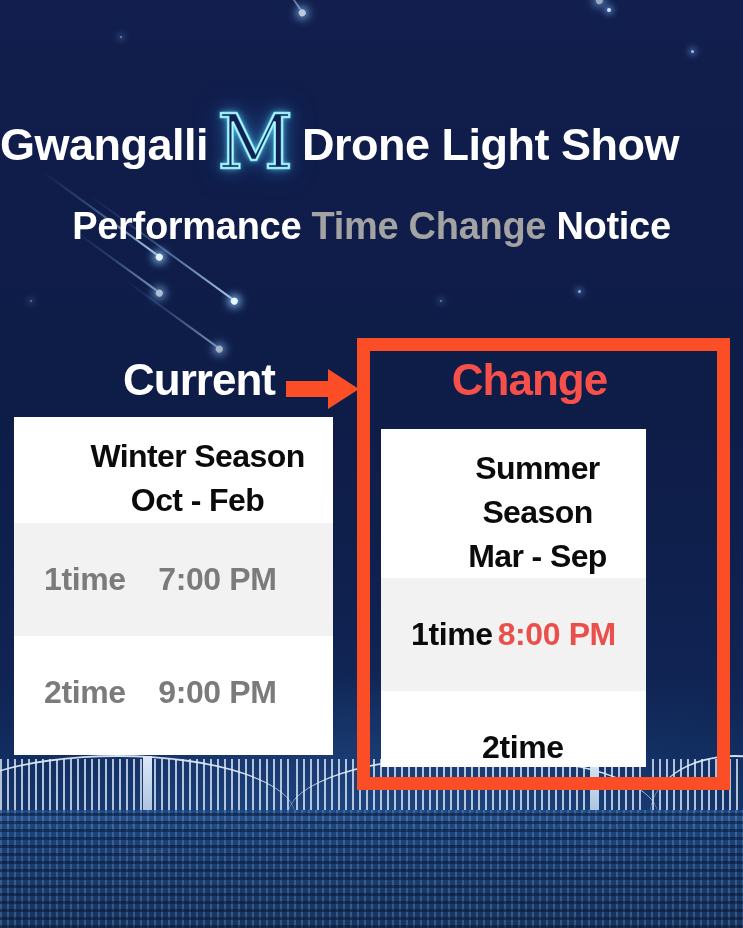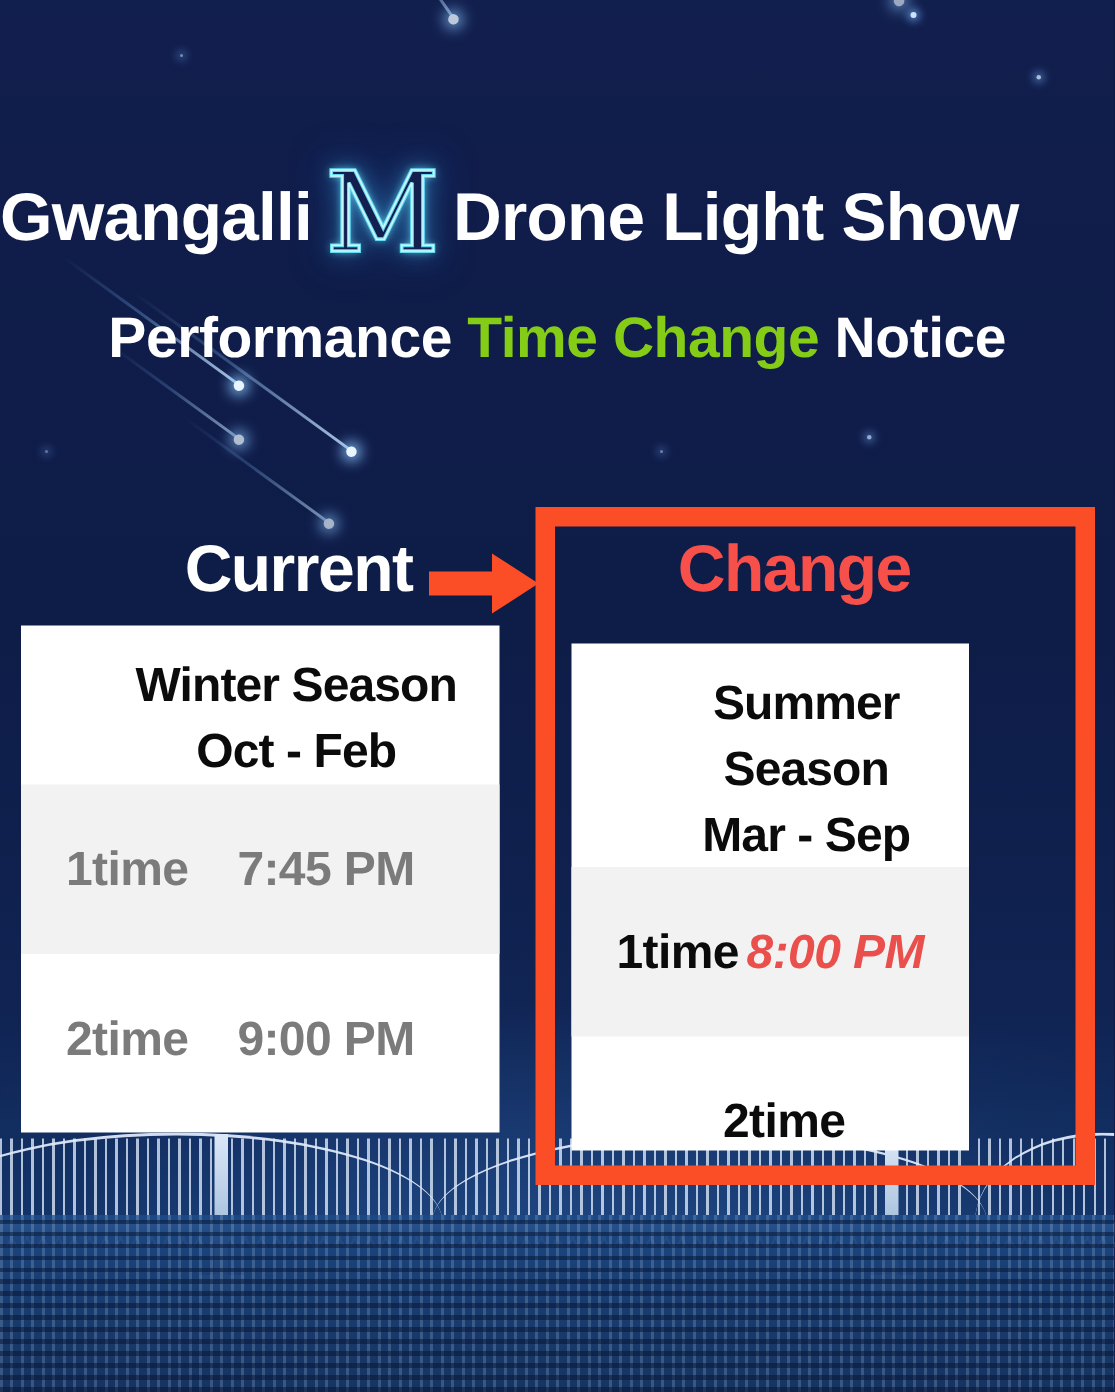--- a/index.html
+++ b/index.html
@@ -195,21 +195,21 @@
     position: absolute;
     left: 0; top: 205px;
     width: 743px;
     text-align: center;
     font-size: 38px;
     font-weight: 700;
     color: #ffffff;
     white-space: nowrap;
     letter-spacing: -0.3px;
   }
-  .subtitle .hl { color: #84cc16; }
+  .subtitle .hl { color: #a3a3a3; }
 
   
   .col-head {
     position: absolute;
     font-size: 44px;
     font-weight: 700;
     letter-spacing: -1px;
     white-space: nowrap;
   }
   #current-head {
@@ -268,21 +268,21 @@
     letter-spacing: -0.4px;
   }
   .tbl-row.alt { background: #f2f2f2; }
   .row-label { width: 42%; text-align: left; padding-left: 13px; box-sizing: border-box; margin-left: 17px; }
   .row-value { width: 58%; text-align: left; }
 
   #tbl-current .tbl-row { color: #7b7b7b; }
   #tbl-change  .row-label { color: #0b0b0b; }
   #tbl-change  .row-value { color: #ea4f4b; }
   #tbl-change  .row-label { width: 40%; }
-  #tbl-change  .row-value { width: 60%; font-style: italic; }
+  #tbl-change  .row-value { width: 60%; }
 </style>
 </head>
 <body>
 
 <div id="poster">
 
   <div class="sky"></div>
 
   <div class="star" style="left:607px;top:8px;width:4px;height:4px;"></div>
   <div class="star" style="left:691px;top:50px;width:3px;height:3px;opacity:.8;"></div>
@@ -335,21 +335,21 @@
 
   <div id="change-head" class="col-head">Change</div>
 
   <div id="tbl-current" class="tbl">
     <div class="tbl-head">
       <div>Winter Season</div>
       <div>Oct - Feb</div>
     </div>
     <div class="tbl-row alt">
       <div class="row-label">1time</div>
-      <div class="row-value">7:45 PM</div>
+      <div class="row-value">7:00 PM</div>
     </div>
     <div class="tbl-row">
       <div class="row-label">2time</div>
       <div class="row-value">9:00 PM</div>
     </div>
   </div>
 
   <div id="tbl-change" class="tbl">
     <div class="tbl-head">
       <div>Summer Season</div>

